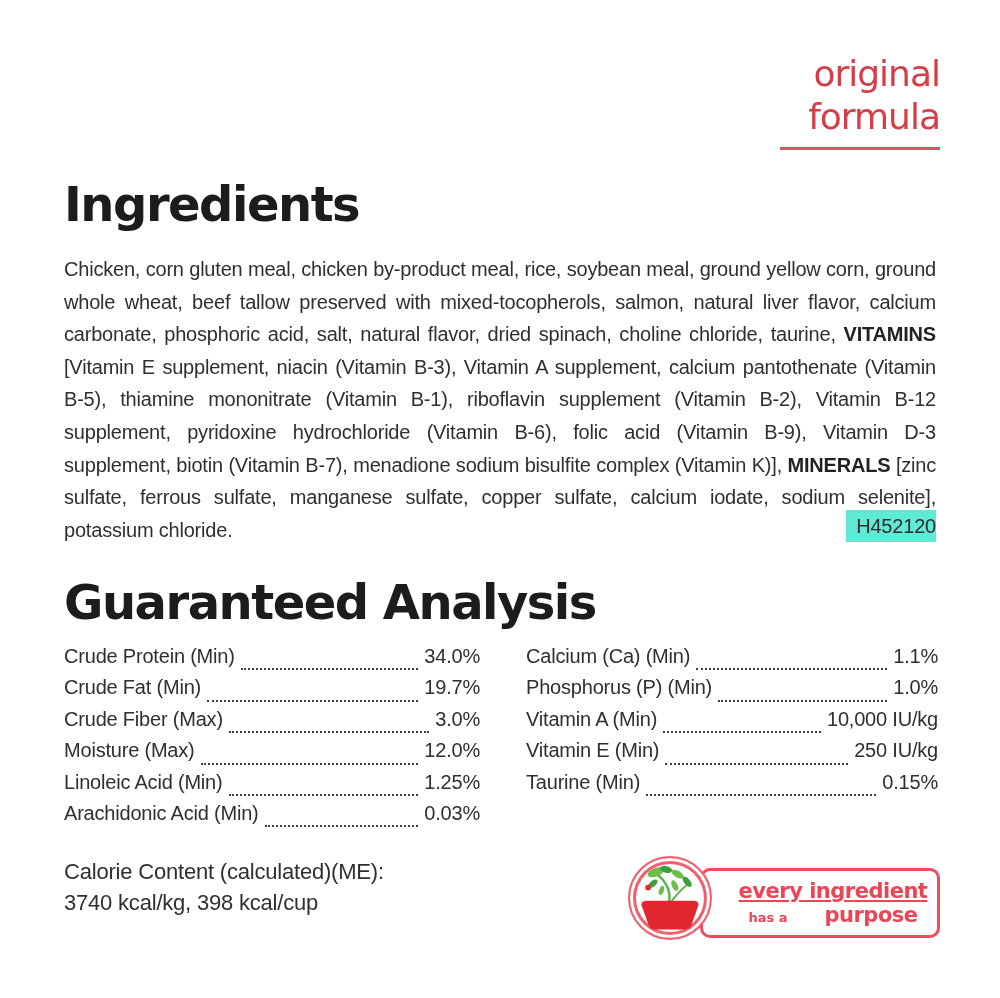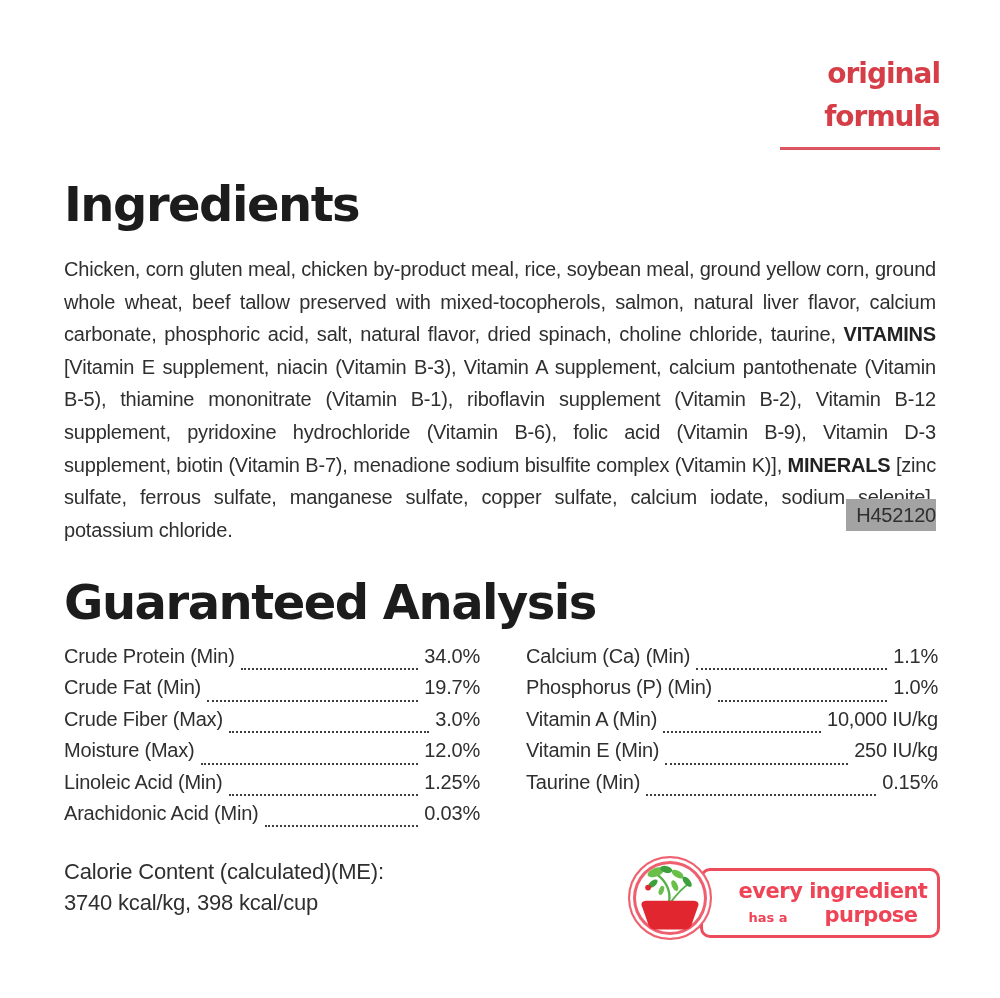--- a/index.html
+++ b/index.html
@@ -5,22 +5,22 @@
   * { margin:0; padding:0; box-sizing:border-box; }
   html,body { background:#fff; }
   .page {
     position:relative; width:1000px; height:998px; background:#ffffff;
     font-family:"Liberation Sans", sans-serif; color:#333; overflow:hidden;
   }
 
   
   .formula-badge {
     position:absolute; top:52px; right:60px; text-align:right;
-    font-family:"DejaVu Sans", sans-serif; font-weight:bold;
-    font-size:28px; line-height:43px; letter-spacing:-1px; color:#d53d47;
+    font-family:"DejaVu Sans", sans-serif; font-weight:normal;
+    font-size:36px; line-height:43px; letter-spacing:-1px; color:#d53d47;
   }
   .formula-underline {
     width:160px; height:3px; background:#dd5560; margin-top:9px; margin-left:auto;
   }
 
   
   .section-heading {
     position:absolute; left:64px;
     font-family:"DejaVu Sans", sans-serif; font-weight:bold;
     font-size:48px; letter-spacing:-1.5px; color:#1c1c1c;
@@ -29,21 +29,21 @@
   .h-guaranteed { top:574px; }
 
   
   .ingredients-text {
     position:absolute; left:64px; top:253px; width:872px;
     font-size:20px; line-height:32.6px; letter-spacing:-0.2px;
     text-align:justify; color:#2f2f2f;
   }
   .ingredients-text b { font-weight:bold; color:#222; }
   .lot-code {
-    position:absolute; right:0; bottom:15px; background:#a3a3a3; padding-left:10px;
+    position:absolute; right:0; bottom:4px; background:#5eead4; padding-left:10px;
   }
 
   
   .ga-columns {
     position:absolute; left:64px; top:645px; width:874px;
     display:flex; gap:46px;
   }
   .ga-col { display:block; }
   .ga-col-left  { width:416px; }
   .ga-col-right { width:412px; }
@@ -68,21 +68,21 @@
   
   .purpose-badge { position:absolute; left:628px; top:856px; width:312px; height:86px; }
   .badge-box {
     position:absolute; left:72px; top:12px; width:240px; height:70px;
     background:#fff; border:3px solid #ec4c5c; border-radius:10px;
     display:flex; flex-direction:column; justify-content:center; align-items:center;
     padding-left:26px;
   }
   .badge-line1 {
     font-family:"DejaVu Sans", sans-serif; font-weight:bold;
-    font-size:21px; letter-spacing:-0.5px; color:#ee4456; line-height:24px;
+    font-size:21px; letter-spacing:-0.5px; color:#ee4456; line-height:24px;text-decoration:underline;
   }
   .badge-line2 { display:flex; align-items:baseline; gap:1px;justify-content:center; }
   .badge-line2-small {
     font-family:"DejaVu Sans", sans-serif; font-weight:bold;
     font-size:13px; color:#ee4456;
   }
   .badge-line2-big {
     font-family:"DejaVu Sans", sans-serif; font-weight:bold;
     font-size:21px; letter-spacing:-0.5px; color:#ee4456; line-height:24px;margin-left:36px;
   }

